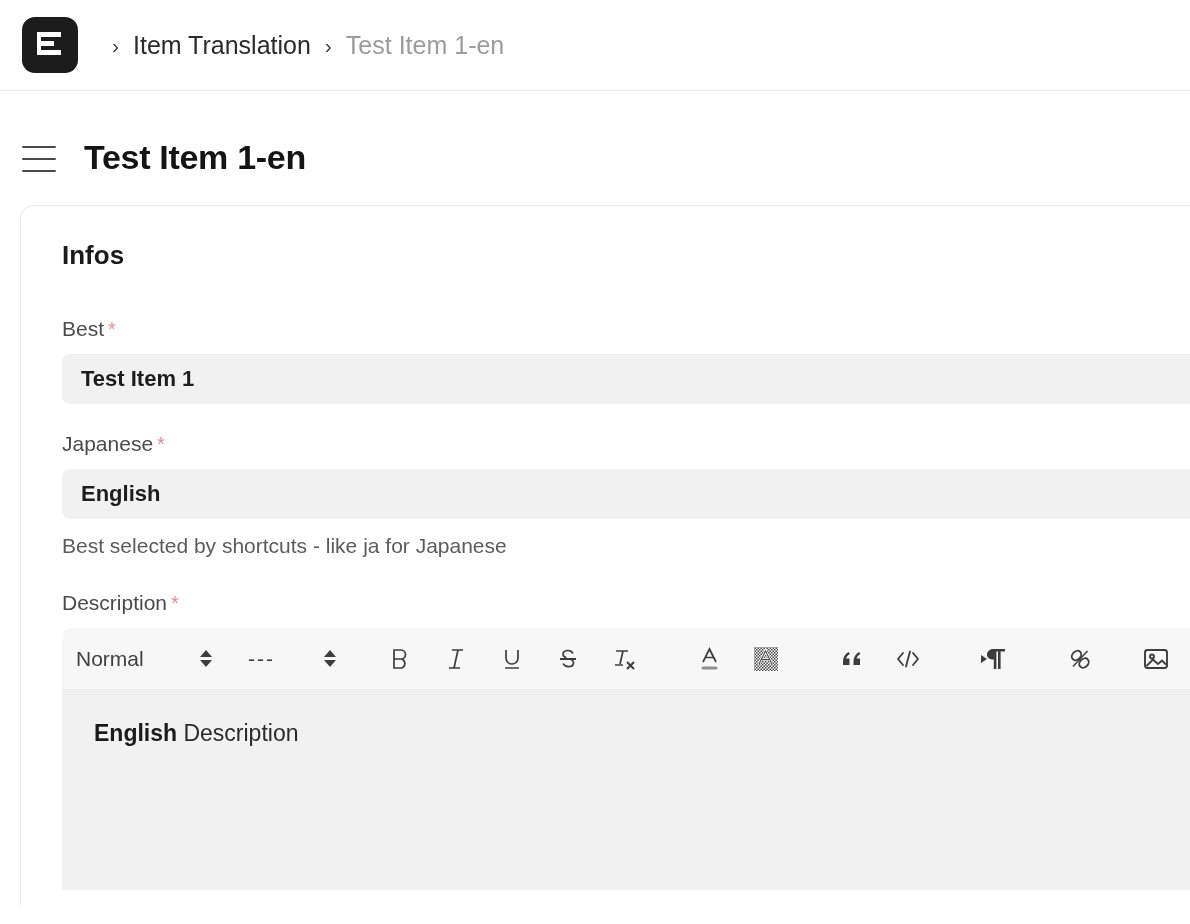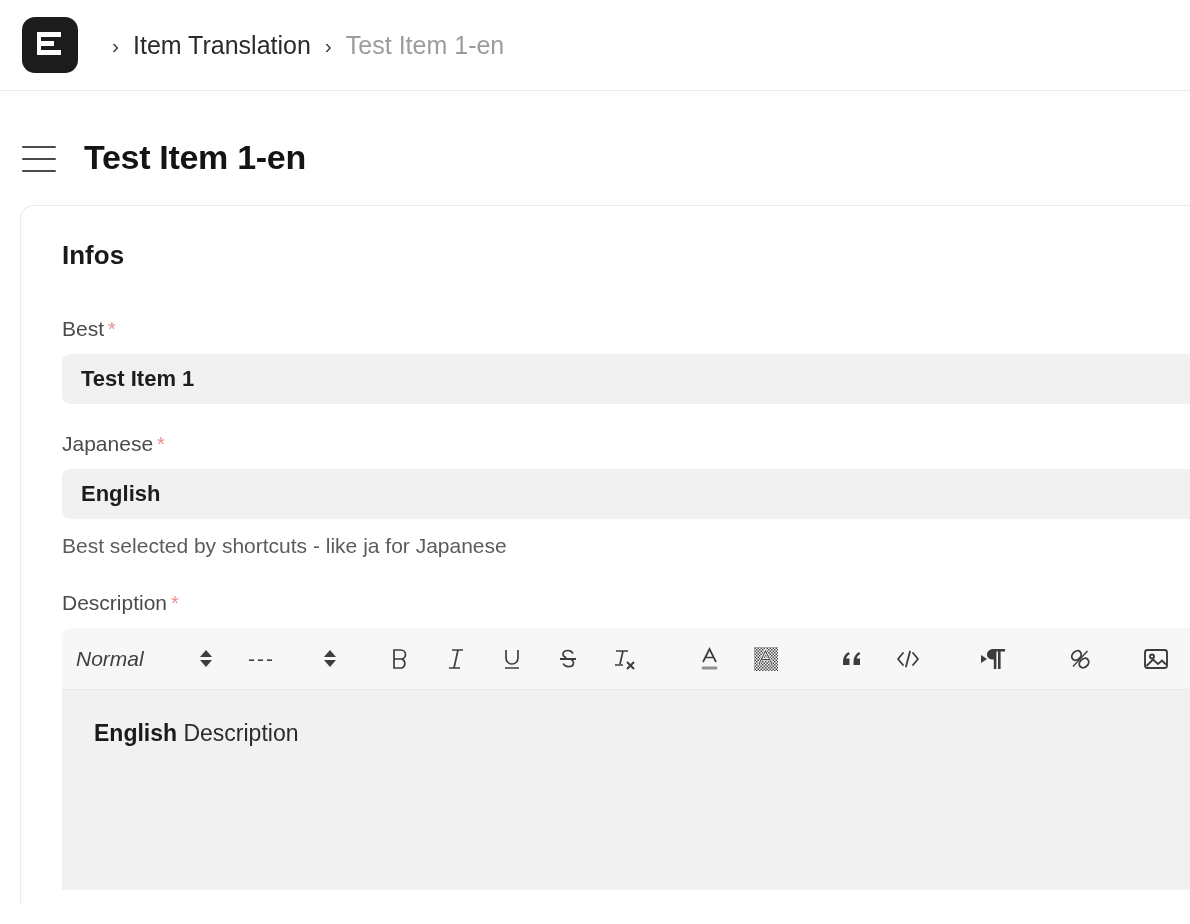--- a/index.html
+++ b/index.html
@@ -160,21 +160,21 @@
     display: flex;
     align-items: center;
     flex: none;
     cursor: pointer;
   }
   .tb-select-label {
     font-size: 21px;
     color: #3f3f3f;
     white-space: nowrap;
   }
-  .tb-select.fmt .tb-select-label { width: 122px; font-style: italic; }
+  .tb-select.fmt .tb-select-label { width: 122px; }
   .tb-select.size .tb-select-label {
     width: 74px;
     letter-spacing: 2px;
   }
   .stepper {
     display: flex;
     flex-direction: column;
     align-items: center;
     justify-content: center;
     gap: 3px;

